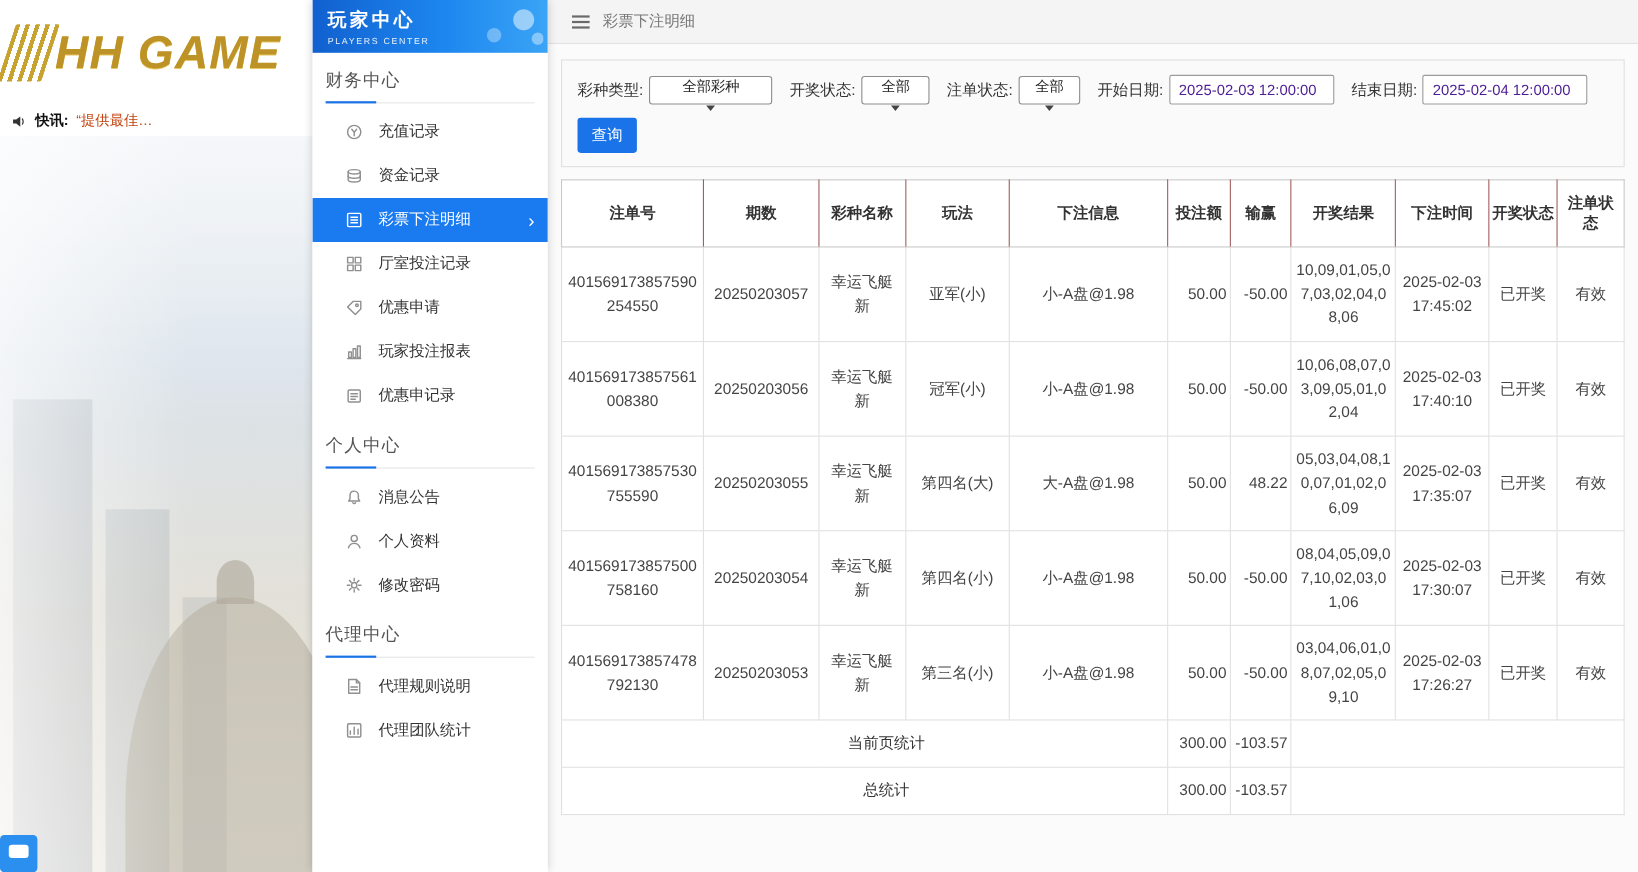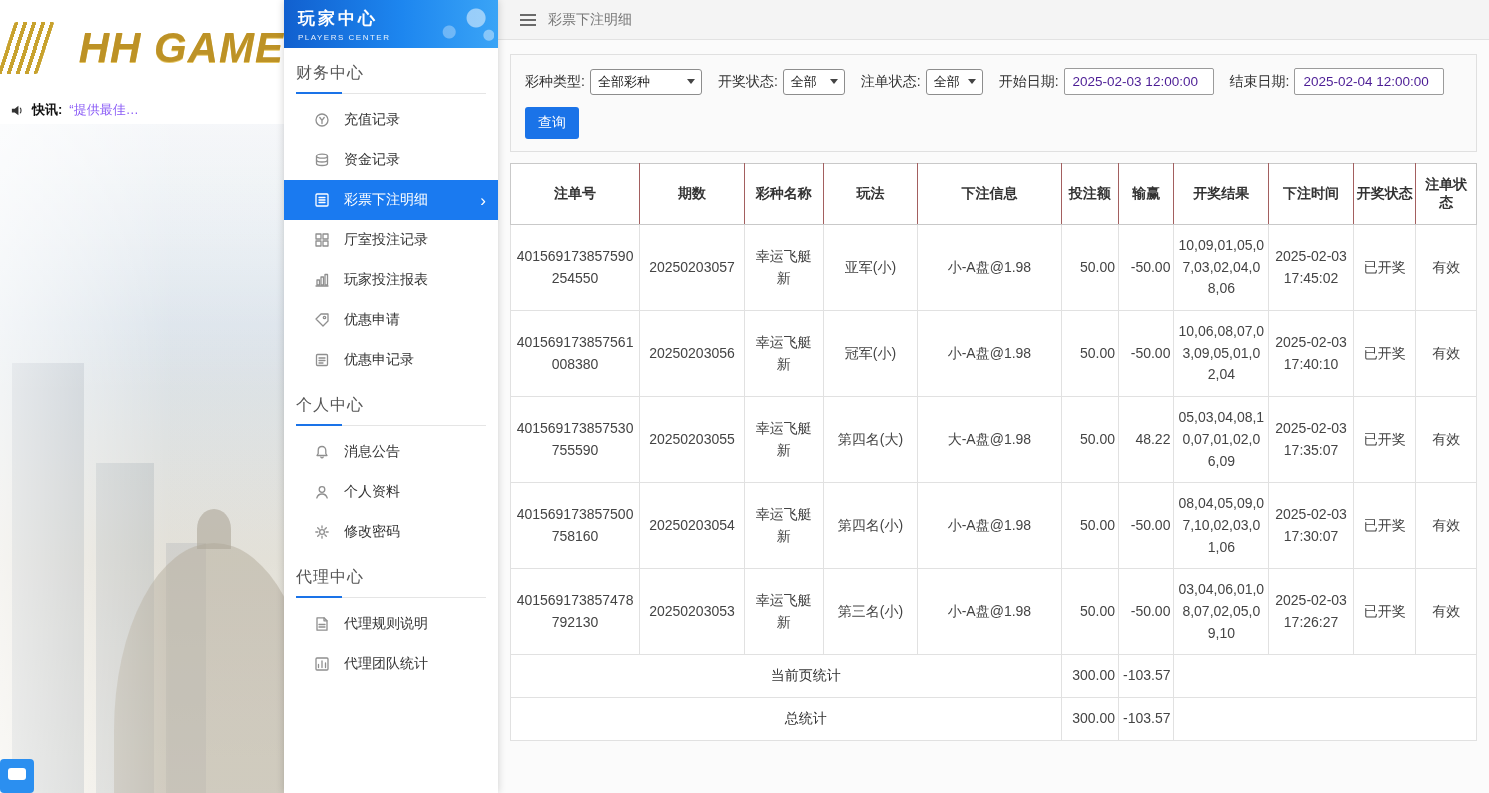--- a/index.html
+++ b/index.html
@@ -2,30 +2,30 @@
 <html><head>
 <meta charset="utf-8">
 <style>
   * { margin:0; padding:0; box-sizing:border-box; }
   html,body { width:1489px; height:793px; overflow:hidden; }
   body { font-family:"Liberation Sans", sans-serif; background:#fff; color:#333; }
   .app { display:flex; width:1489px; height:793px; }
 
   
   .left-panel { width:284px; position:relative; background:#fff; overflow:hidden; flex:none; }
-  .logo-area { height:96px; display:flex; align-items:center; padding-left:6px; background:#fff;justify-content:space-between; }
+  .logo-area { height:96px; display:flex; align-items:center; padding-left:6px; background:#fff; }
   .logo-bars { width:40px; height:52px; margin-right:4px;
      background:repeating-linear-gradient(90deg,#c8a22e 0 4px, #fff 4px 9px);
      transform:skewX(-18deg); border-radius:2px; }
   .logo-text { font-size:42px; font-weight:bold; font-style:italic; letter-spacing:1px;
      color:#bd9226; text-shadow:0 1px 0 #e7c766; white-space:nowrap; }
   .ticker { height:28px; display:flex; align-items:center; gap:7px; padding:0 10px;
      background:#fff; font-size:13px; white-space:nowrap; overflow:hidden; }
   .ticker .tk-label { font-weight:bold; color:#111; }
-  .ticker .tk-text { color:#8b5cf6; }
+  .ticker .tk-text { color:#c2410c; }
   .photo { position:absolute; left:0; right:0; top:124px; bottom:0;
      background:linear-gradient(180deg,#e9eef3 0%,#d8e1e9 30%,#e2dfd6 65%,#efece4 100%); }
   .bldg1 { position:absolute; left:12px; bottom:0; width:72px; height:430px; background:rgba(115,128,142,.28); }
   .bldg2 { position:absolute; left:96px; bottom:0; width:58px; height:330px; background:rgba(125,136,148,.22); }
   .bldg3 { position:absolute; left:166px; bottom:0; width:40px; height:250px; background:rgba(125,136,148,.18); }
   .dome  { position:absolute; right:-30px; bottom:0; width:200px; height:250px;
      background:rgba(178,172,155,.55); border-radius:50% 50% 0 0 / 75% 75% 0 0; }
   .dome::before { content:""; position:absolute; left:50%; top:-34px; transform:translateX(-50%);
      width:34px; height:40px; background:rgba(168,162,146,.6); border-radius:50% 50% 0 0; }
   .photo-fade { position:absolute; inset:0;
@@ -67,23 +67,23 @@
   .hamburger { width:16px; height:2px; background:#6a6a6a; position:relative; cursor:pointer; }
   .hamburger::before, .hamburger::after { content:""; position:absolute; left:0; width:16px; height:2px; background:#6a6a6a; }
   .hamburger::before { top:-5px; } .hamburger::after { top:5px; }
   .content { padding:14px 12px 10px 12px; }
 
   
   .filter-box { background:#fafafa; border:1px solid #e0e0e0; padding:13px 14px 12px 14px; }
   .filter-row { display:flex; align-items:center; font-size:14px; color:#333; flex-wrap:nowrap; }
   .f-label { margin-right:5px; white-space:nowrap; }
   .f-gap { margin-left:16px; }
-  .sel { display:inline-flex; align-items:center; justify-content:space-between; gap:8px;
+  .sel { display:inline-flex; align-items:center; gap:8px;
      height:26px; border:1px solid #8d8d8d; border-radius:3px; background:#fff;
-     padding:0 6px 0 7px; font-size:13px; color:#222; cursor:pointer; }
+     padding:0 6px 0 7px; font-size:13px; color:#222; cursor:pointer;flex-direction:column; }
   .caret { width:0; height:0; border-left:4px solid transparent; border-right:4px solid transparent;
      border-top:5px solid #444; flex:none; }
   .txt-input { height:27px; width:150px; border:1px solid #9b9b9b; border-radius:2px;
      padding:0 8px; font-size:13.5px; color:#4c1d95; font-family:"Liberation Sans",sans-serif; }
   .query-btn { margin-top:12px; width:54px; height:32px; background:#1a73e8; color:#fff;
      border:none; border-radius:3px; font-size:14px; cursor:pointer; font-family:"Liberation Sans",sans-serif; }
 
   
   .bet-table { width:100%; margin-top:11px; border-collapse:collapse; table-layout:fixed;
      background:#fff; font-size:14px; color:#444; }
@@ -164,33 +164,33 @@
       <svg class="ic" viewBox="0 0 16 16">
           <rect x="2" y="2" width="5" height="5"></rect>
           <rect x="9" y="2" width="5" height="5"></rect>
           <rect x="2" y="9" width="5" height="5"></rect>
           <rect x="9" y="9" width="5" height="5"></rect>
         </svg>
       <span class="lbl">厅室投注记录</span>
     </div>
     <div class="side-item">
       <svg class="ic" viewBox="0 0 16 16">
+          <path d="M2 7l5-5h7v7l-5 5z"></path>
+          <circle cx="10.5" cy="5.5" r="1.2"></circle>
+        </svg>
+      <span class="lbl">优惠申请</span>
+    </div>
+    <div class="side-item">
+      <svg class="ic" viewBox="0 0 16 16">
           <path d="M2 14h12"></path>
           <rect x="3" y="8" width="2.5" height="5"></rect>
           <rect x="7" y="5" width="2.5" height="8"></rect>
           <rect x="11" y="2.5" width="2.5" height="10.5"></rect>
         </svg>
       <span class="lbl">玩家投注报表</span>
-    </div>
-    <div class="side-item">
-      <svg class="ic" viewBox="0 0 16 16">
-          <path d="M2 7l5-5h7v7l-5 5z"></path>
-          <circle cx="10.5" cy="5.5" r="1.2"></circle>
-        </svg>
-      <span class="lbl">优惠申请</span>
     </div>
     <div class="side-item">
       <svg class="ic" viewBox="0 0 16 16">
           <rect x="2.5" y="2.5" width="11" height="11" rx="1"></rect>
           <path d="M5 6h6M5 8.5h6M5 11h4"></path>
         </svg>
       <span class="lbl">优惠申记录</span>
     </div>
 
     <h3 class="section-heading">个人中心</h3>

